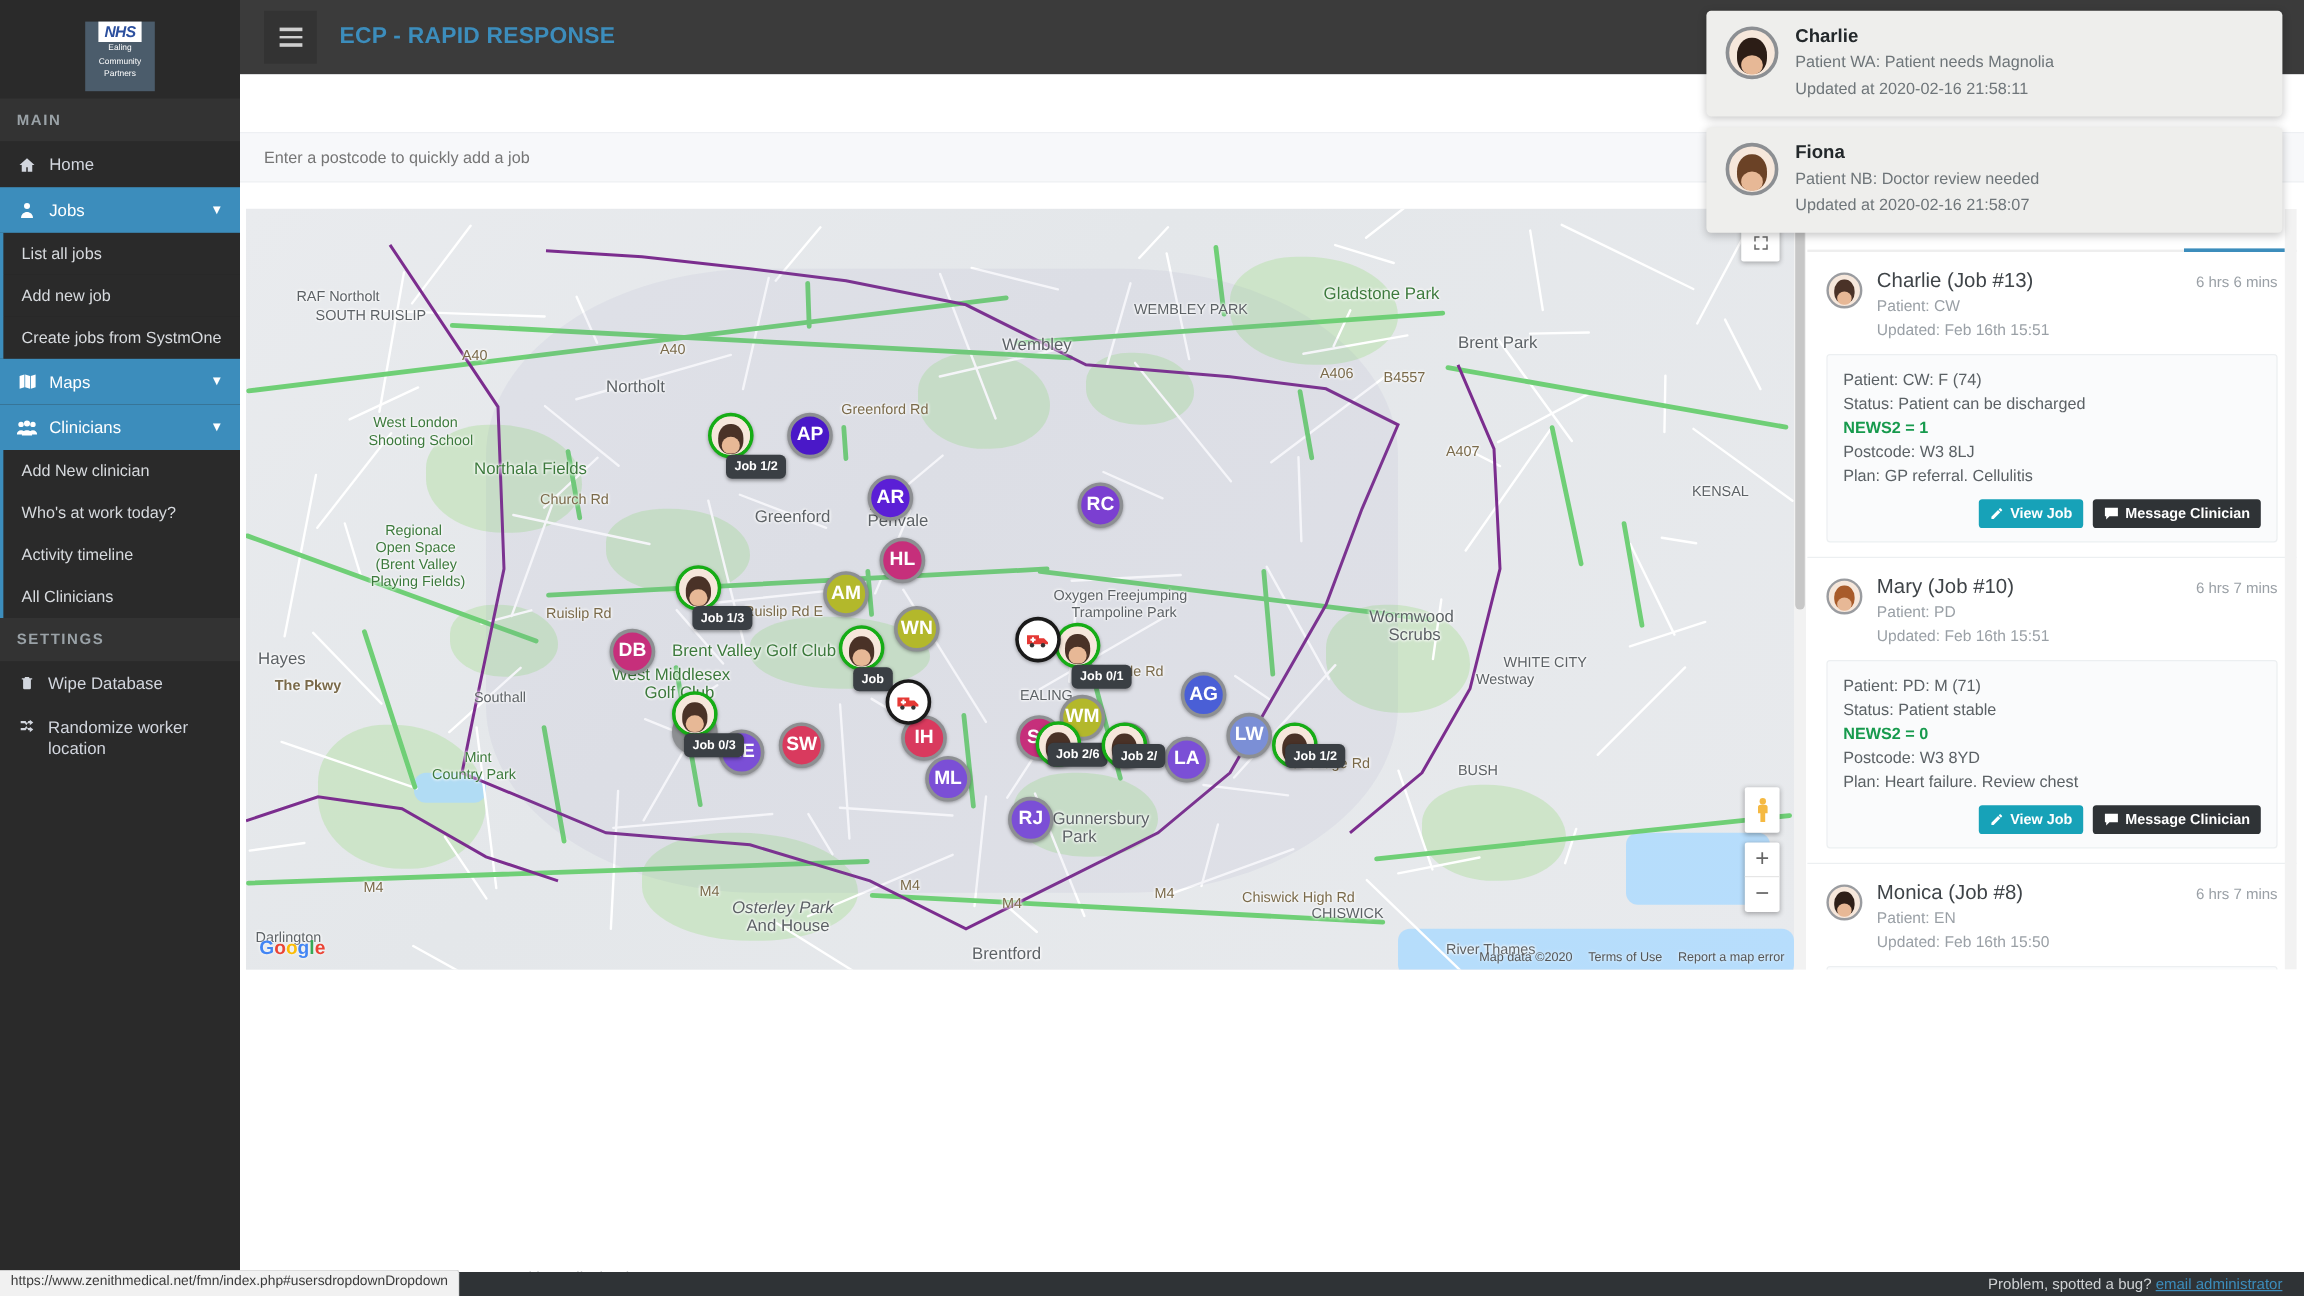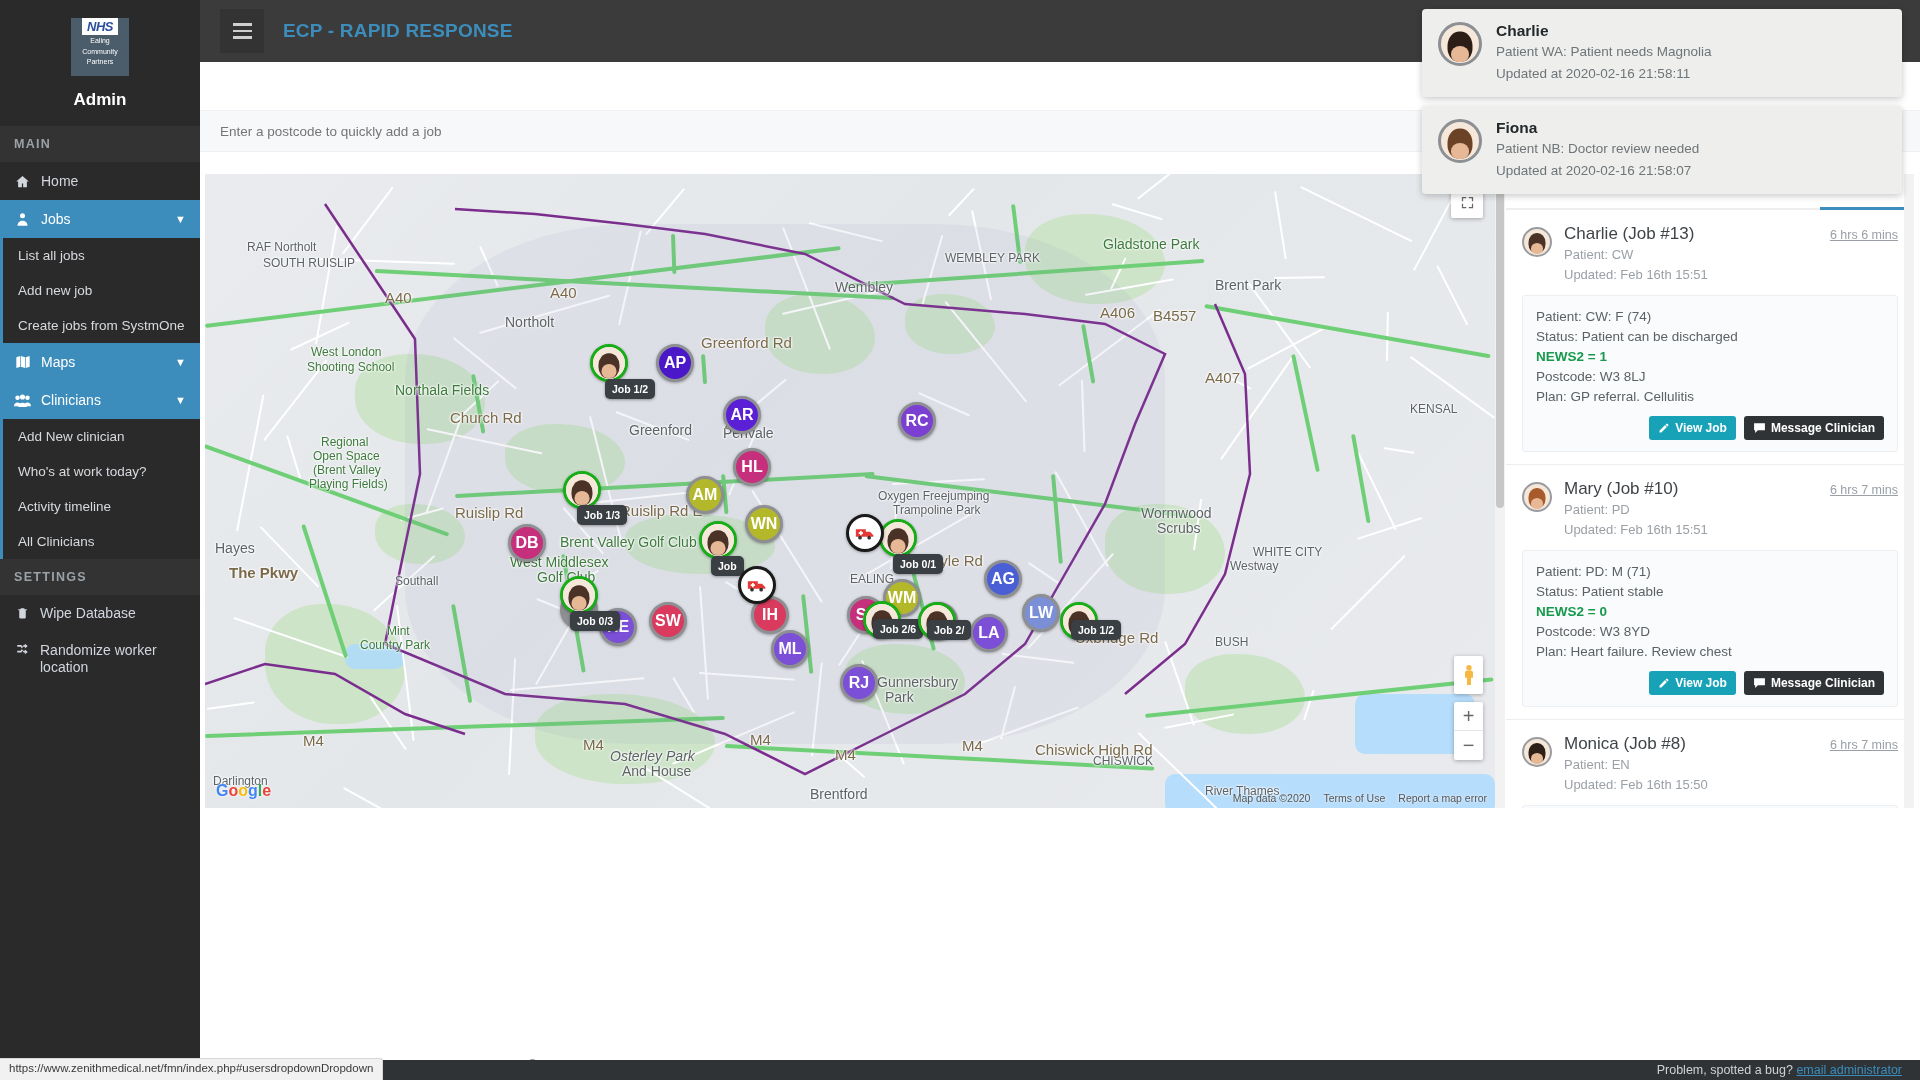--- a/index.html
+++ b/index.html
@@ -91,21 +91,21 @@
   .road {
     position: absolute; background: #6fcf76; height: 4px; border-radius: 2px; transform-origin: 0 0;
   }
   .road.minor { background: #ffffff; height: 2px; }
   .map-label {
     position: absolute; color: #5d6266; font-size: 12px; white-space: nowrap;
     text-shadow: 0 0 3px #fff, 0 0 3px #fff, 0 0 2px #fff;
   }
   .map-label.park-label { color: #3d7a3d; }
   .map-label.big { font-size: 14px; }
-  .map-label.road-label { font-size: 15px; color: #7a6a4a; }
+  .map-label.road-label { font-size: 12px; color: #7a6a4a; }
 
   .marker {
     position: absolute; width: 38px; height: 38px; border-radius: 50%;
     border: 3px solid #8d8f92; display: flex; align-items: center; justify-content: center;
     color: #fff; font-size: 16px; font-weight: 600; cursor: pointer;
     box-shadow: 0 1px 3px rgba(0,0,0,.35); font-family: "Liberation Sans", sans-serif;
   }
   .marker.photo {
     border: 3px solid #16ad16; background: #f3e2d4; overflow: hidden; padding: 0;
   }
@@ -178,21 +178,21 @@
     transform:translate(-50%,-35%); border-radius:48% 48% 44% 44%; background:#4a3227;
   }
   .job-avatar::after {
     content:''; position:absolute; left:50%; top:54%; width:12px; height:11px;
     transform:translateX(-50%); border-radius:50% 50% 45% 45%; background:#e7b896;
   }
   .job-avatar.red::before { background: #a85b2a; }
   .job-avatar.dark::before { background: #2e1f18; }
   .job-title { font-size: 17px; color: #3f4448; }
   .job-sub { font-size: 13px; color: #9aa0a6; line-height: 19px; margin-top: 1px; }
-  .job-time { margin-left: auto; font-size: 12.5px; color: #9aa0a6; padding-top: 4px; white-space: nowrap; text-decoration: underline; }
+  .job-time { margin-left: auto; font-size: 12.5px; color: #9aa0a6; padding-top: 4px; white-space: nowrap; }
   .job-body {
     margin-top: 11px; background: #fafbfc; border: 1px solid #eceff1; border-radius: 3px;
     padding: 11px 13px 11px;
   }
   .job-body .line { font-size: 13.5px; color: #5b6165; line-height: 20px; }
   .job-body .news { color: #179a4d; font-weight: bold; }
   .job-actions { display: flex; gap: 8px; justify-content: flex-end; margin-top: 9px; }
   .btn {
     font-size: 12px; padding: 5px 9px; border-radius: 3px; color: #fff; display: inline-flex;
     align-items: center; gap: 5px; cursor: pointer; border: none; font-weight: 600;
@@ -251,21 +251,20 @@
 
 <div id="sidebar">
   <div class="logo-wrap">
     <div class="nhs-logo">
       <div class="nhs-badge">NHS</div>
       <div class="nhs-sub">Ealing</div>
       <div class="nhs-sub">Community</div>
       <div class="nhs-sub">Partners</div>
     </div>
   </div>
-  <div class="admin-name">Admin</div>
 
   <div class="nav-header">MAIN</div>
 
   <div class="nav-item">
     <span class="nav-icon">
       <svg width="15" height="15" viewBox="0 0 24 24">
           <path d="M12 3 2 12h3v9h6v-6h2v6h6v-9h3z"></path>
         </svg>
     </span>
     <span>Home</span>

